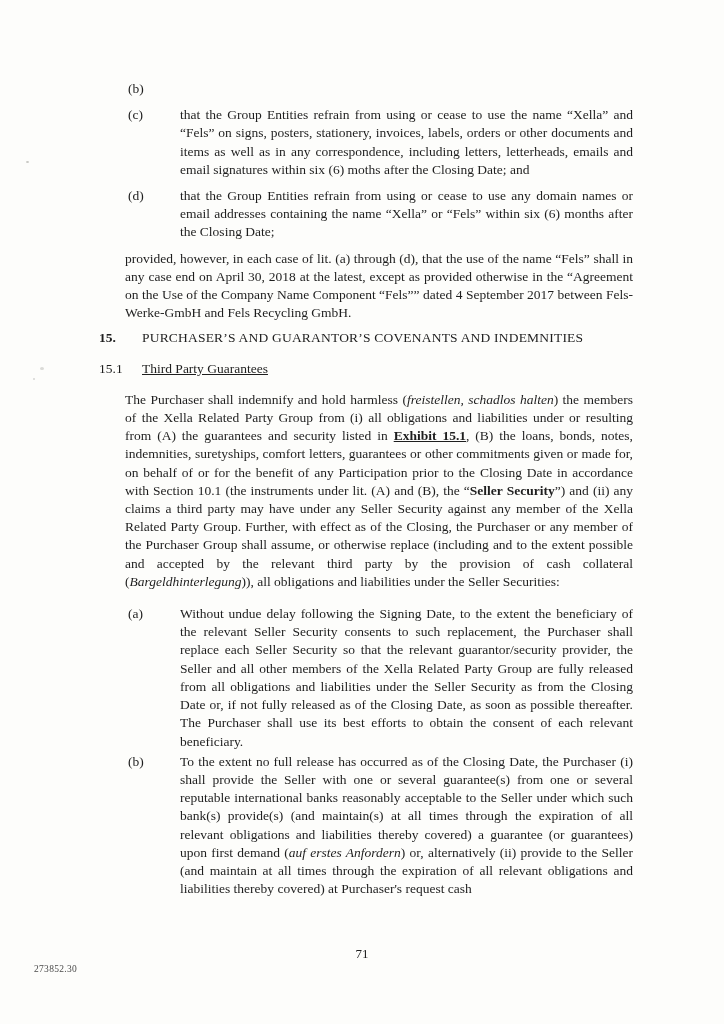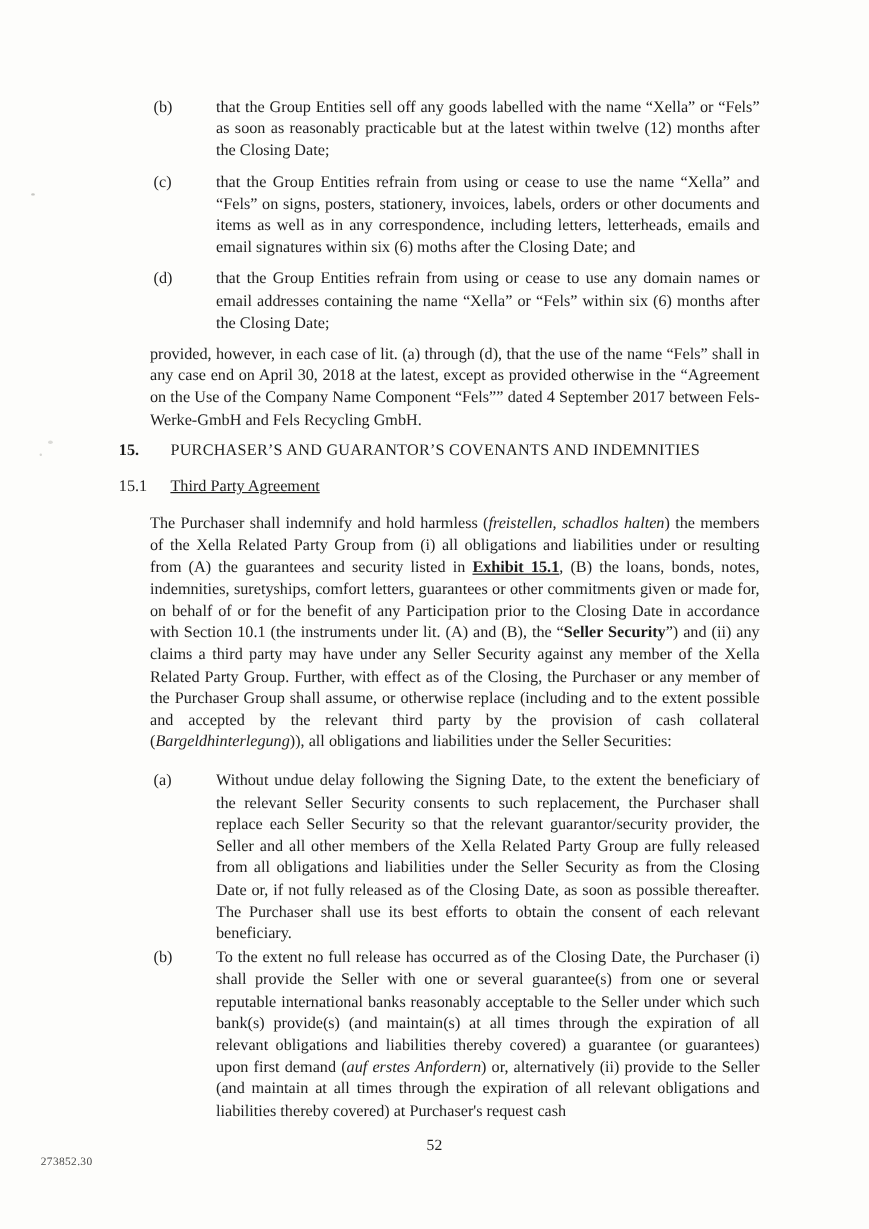--- a/index.html
+++ b/index.html
@@ -79,21 +79,20 @@
 <div class="page">
 
   <span class="speck speck-1"></span>
   <span class="speck speck-2"></span>
   <span class="speck speck-3"></span>
 
   <div class="content">
 
     <div class="li">
       <span class="li-label">(b)</span>
-      <div class="li-text"><span>that the Group Entities sell off any goods labelled with the name “Xella” or “Fels” as soon as reasonably practicable but at the latest within twelve (12) months after the Closing Date;</span></div>
     </div>
 
     <div class="li">
       <span class="li-label">(c)</span>
       <div class="li-text"><span>that the Group Entities refrain from using or cease to use the name “Xella” and “Fels” on signs, posters, stationery, invoices, labels, orders or other documents and items as well as in any correspondence, including letters, letterheads, emails and email signatures within six (6) moths after the Closing Date; and</span></div>
     </div>
 
     <div class="li">
       <span class="li-label">(d)</span>
       <div class="li-text"><span>that the Group Entities refrain from using or cease to use any domain names or email addresses containing the name “Xella” or “Fels” within six (6) months after the Closing Date;</span></div>
@@ -101,33 +100,33 @@
 
     <div class="par indent1 proviso"><span>provided, however, in each case of lit. (a) through (d), that the use of the name “Fels” shall in any case end on April 30, 2018 at the latest, except as provided otherwise in the “Agreement on the Use of the Company Name Component “Fels”” dated 4 September 2017 between Fels-Werke-GmbH and Fels Recycling GmbH.</span></div>
 
     <div class="sec sec-heading">
       <span class="sec-num" style="font-weight:bold;">15.</span>
       <div class="sec-title">PURCHASER’S AND GUARANTOR’S COVENANTS AND INDEMNITIES</div>
     </div>
 
     <div class="sec sub-row">
       <span class="sec-num">15.1</span>
-      <div class="sub-title">Third Party Agreement</div>
+      <div class="sub-title">Third Party Guarantees</div>
     </div>
 
     <div class="par indent1 body-par"><span>The Purchaser shall indemnify and hold harmless (</span><span class="seg-i">freistellen, schadlos halten</span><span>) the members of the Xella Related Party Group from (i) all obligations and liabilities under or resulting from (A) the guarantees and security listed in </span><span class="seg-bu">Exhibit 15.1</span><span>, (B) the loans, bonds, notes, indemnities, suretyships, comfort letters, guarantees or other commitments given or made for, on behalf of or for the benefit of any Participation prior to the Closing Date in accordance with Section 10.1 (the instruments under lit. (A) and (B), the “</span><span class="seg-b">Seller Security</span><span>”) and (ii) any claims a third party may have under any Seller Security against any member of the Xella Related Party Group. Further, with effect as of the Closing, the Purchaser or any member of the Purchaser Group shall assume, or otherwise replace (including and to the extent possible and accepted by the relevant third party by the provision of cash collateral (</span><span class="seg-i">Bargeldhinterlegung</span><span>)), all obligations and liabilities under the Seller Securities:</span></div>
 
     <div class="li li-last">
       <span class="li-label">(a)</span>
       <div class="li-text"><span>Without undue delay following the Signing Date, to the extent the beneficiary of the relevant Seller Security consents to such replacement, the Purchaser shall replace each Seller Security so that the relevant guarantor/security provider, the Seller and all other members of the Xella Related Party Group are fully released from all obligations and liabilities under the Seller Security as from the Closing Date or, if not fully released as of the Closing Date, as soon as possible thereafter. The Purchaser shall use its best efforts to obtain the consent of each relevant beneficiary.</span></div>
     </div>
 
     <div class="li">
       <span class="li-label">(b)</span>
       <div class="li-text"><span>To the extent no full release has occurred as of the Closing Date, the Purchaser (i) shall provide the Seller with one or several guarantee(s) from one or several reputable international banks reasonably acceptable to the Seller under which such bank(s) provide(s) (and maintain(s) at all times through the expiration of all relevant obligations and liabilities thereby covered) a guarantee (or guarantees) upon first demand (</span><span class="seg-i">auf erstes Anfordern</span><span>) or, alternatively (ii) provide to the Seller (and maintain at all times through the expiration of all relevant obligations and liabilities thereby covered) at Purchaser's request cash</span></div>
     </div>
 
   </div>
 
-  <div class="page-number">52</div>
+  <div class="page-number">71</div>
   <div class="doc-ref">273852.30</div>
 
 </div>
 
 </body></html>

